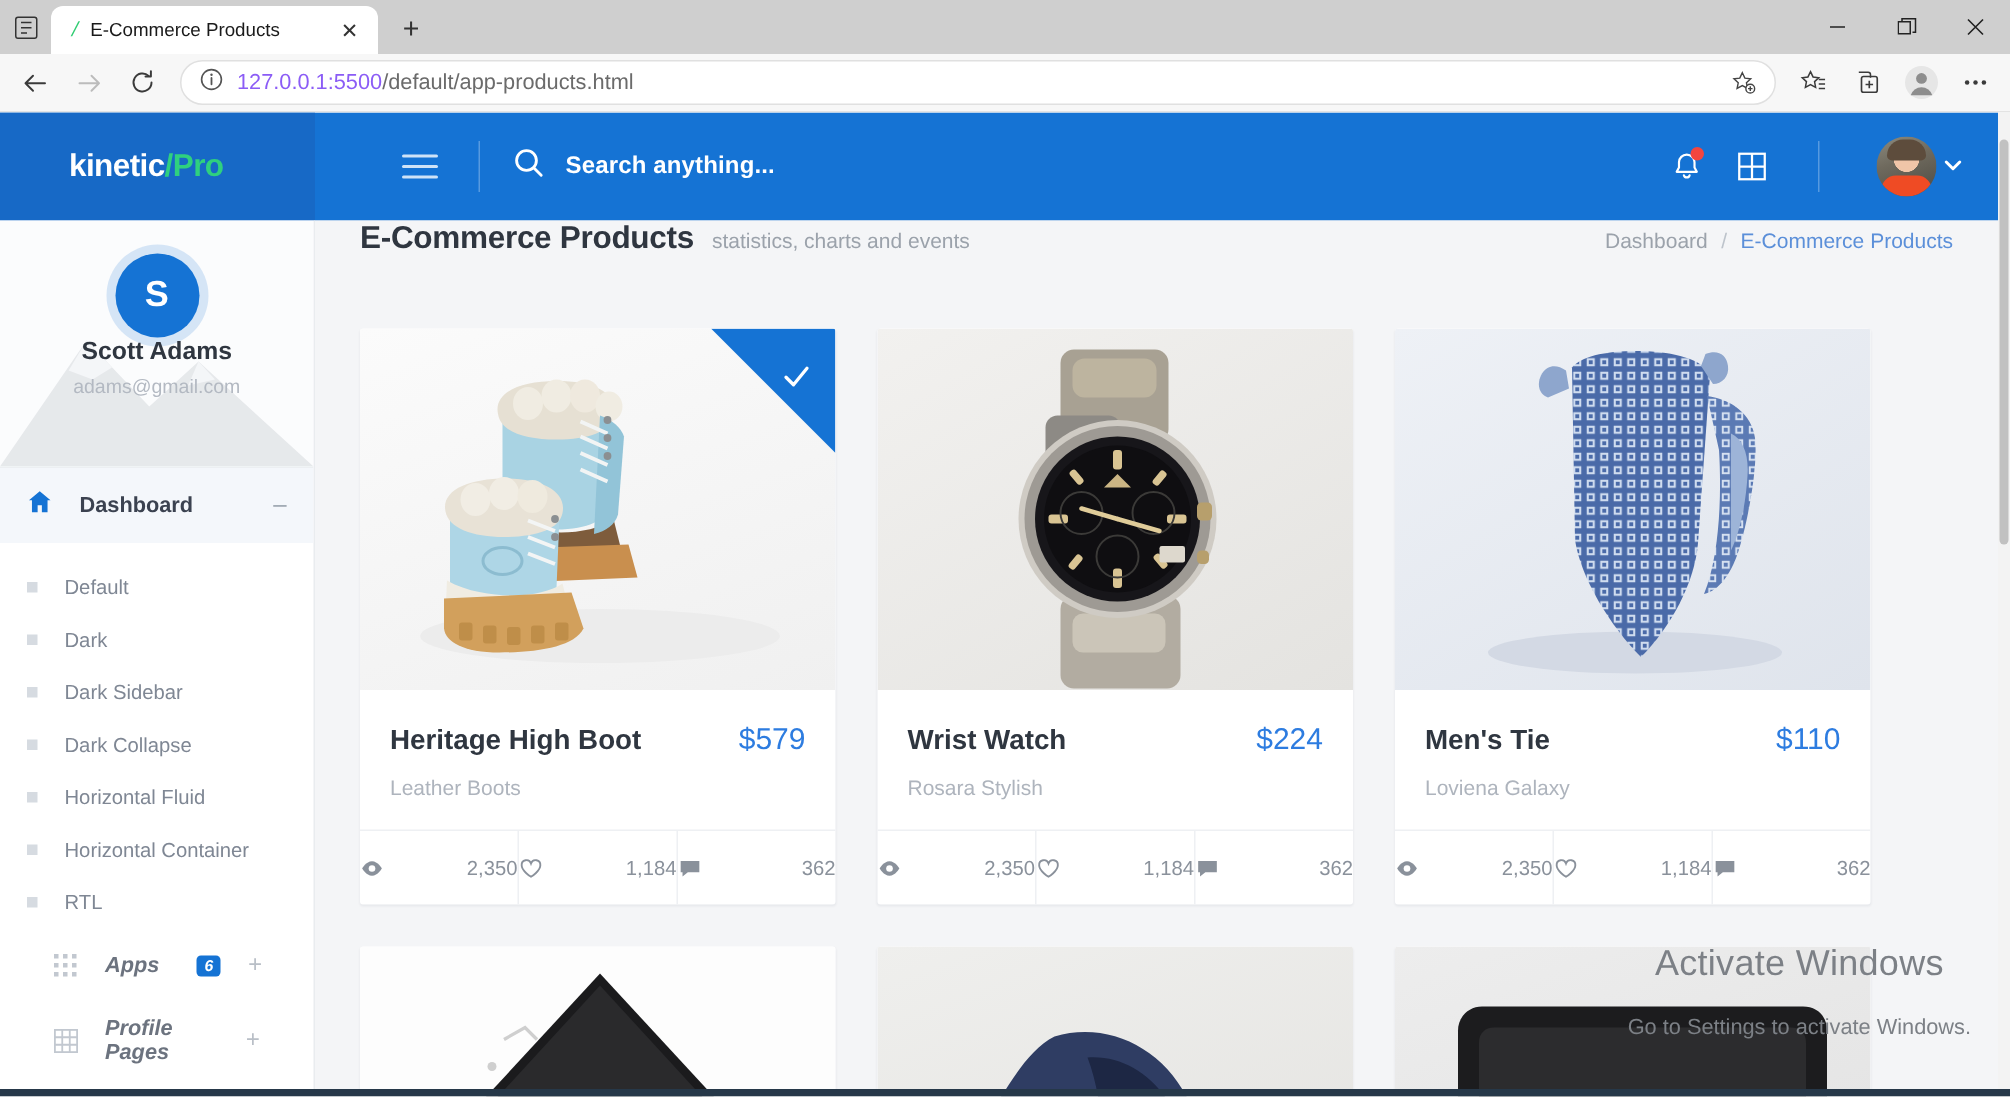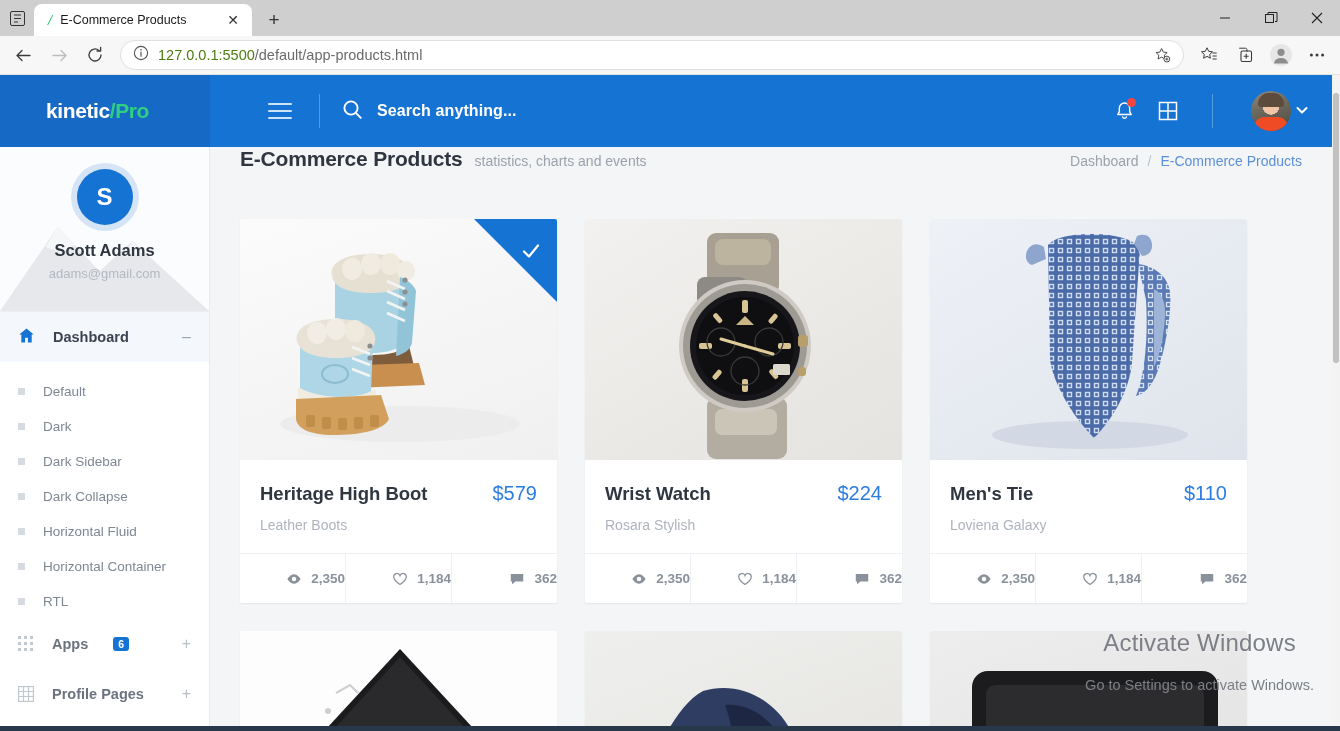--- a/index.html
+++ b/index.html
@@ -51,21 +51,21 @@
     width:34px; height:32px; display:flex; align-items:center; justify-content:center;
     color:#3b3b3b; border-radius:4px; flex:0 0 auto;
   }
   .tb-icon.disabled { color:#bcbcbc; }
   .omnibox {
     flex:1; height:30px; background:#ffffff; border-radius:15px;
     display:flex; align-items:center; gap:9px; padding: 0 12px;
     margin: 0 6px; border:1px solid #e0e0e0;
   }
   .omni-url { font-size:14.5px; color:#202020; white-space:nowrap; }
-  .omni-url .host { color:#4d7c0f; }
+  .omni-url .host { color:#8b5cf6; }
   .omni-url .path { color:#6b6b6b; }
   .omni-star { margin-left:auto; color:#444; display:flex; align-items:center;}
 
   
   .app {
     position:absolute; top:75px; left:0; width:1340px; height:656px;
     background:#f4f5f7; overflow:hidden;
   }
   .appbar {
     position:absolute; top:0; left:0; width:1332px; height:72px;
@@ -117,38 +117,38 @@
   }
   .profile .mountain {
     position:absolute; bottom:0; left:0; width:100%; height:110px; opacity:.14;
   }
   .avatar-letter {
     width:56px; height:56px; border-radius:50%; background:#1573d4; color:#fff;
     display:flex; align-items:center; justify-content:center;
     font-size:24px; font-weight:bold; box-shadow:0 0 0 6px rgba(21,115,212,.16);
     position:relative; z-index:2;
   }
-  .profile-name { margin-top:16px; font-size:16.5px; font-weight:bold; color:#2f3640; position:relative; z-index:2;text-align:center; }
+  .profile-name { font-size:16.5px; font-weight:bold; color:#2f3640; position:relative; z-index:2;text-align:center; }
   .profile-mail { margin-top:6px; font-size:13px; color:#b3b9c2; position:relative; z-index:2; }
 
   .nav-head {
     display:flex; align-items:center; height:50px; padding:0 18px;
     background:#f4f7fb; gap:18px;
   }
   .nav-head .label { font-size:14.5px; font-weight:bold; color:#3b4250; flex:1; }
   .nav-head .minus { color:#9aa3ad; font-size:16px; }
   .nav-item {
     display:flex; align-items:center; height:35px; padding:0 18px; gap:18px;
   }
   .nav-item .sq { width:7px; height:7px; background:#d6dbe1; flex:0 0 auto; }
   .nav-item .label { font-size:13.5px; color:#7f8794; }
   .nav-sep { height:12px; }
 
   .nav-group {
-    display:flex; align-items:center; height:50px; padding:0 18px; gap:18px;
+    display:flex; align-items:center; height:50px; padding:0 36px; gap:18px;font-style:italic;
   }
   .nav-group .gicon { width:16px; height:16px; flex:0 0 auto; color:#c2c8d0; }
   .nav-group .label { font-size:14.5px; font-weight:bold; color:#6c737f; }
   .badge {
     background:#1573d4; color:#fff; font-size:10.5px; font-weight:bold;
     border-radius:3px; padding:2px 5px; line-height:1; margin-left:7px;
   }
   .nav-group .plus { margin-left:auto; color:#b9bfc7; font-size:16px; }
 
   
@@ -178,22 +178,22 @@
   }
   .card-body { padding:22px 20px 20px; }
   .card-row { display:flex; align-items:baseline; }
   .card-title { font-size:18.5px; font-weight:bold; color:#2f3640; }
   .card-price { margin-left:auto; font-size:20px; color:#2d7ce0; font-weight:normal; }
   .card-brand { margin-top:12px; font-size:14px; color:#aeb4bd; }
   .card-stats {
     display:flex; border-top:1px solid #eef0f3; height:50px;
   }
   .stat {
-    flex:1; display:flex; align-items:center; justify-content:flex-end; gap:9px;
-    border-right:1px solid #eef0f3; color:#8a919b; font-size:13.5px;font-weight:bold;
+    flex:1; display:flex; align-items:center; justify-content:space-between; gap:9px;
+    border-right:1px solid #eef0f3; color:#8a919b; font-size:13.5px;
   }
   .stat:last-child { border-right:none; }
   .stat svg { display:block; }
 
   
   .img-bg-1 { position:absolute; inset:0; background:linear-gradient(160deg,#fbfbfb 0%,#f0f0f0 100%); }
   .img-bg-2 { position:absolute; inset:0; background:linear-gradient(150deg,#f2f1ef 0%,#e4e3e0 100%); }
   .img-bg-3 { position:absolute; inset:0; background:linear-gradient(150deg,#eef1f6 0%,#dfe4ec 100%); }
   .img-bg-4 { position:absolute; inset:0; background:#fdfdfd; }
   .img-bg-5 { position:absolute; inset:0; background:linear-gradient(160deg,#efefed 0%,#e2e1de 100%); }

